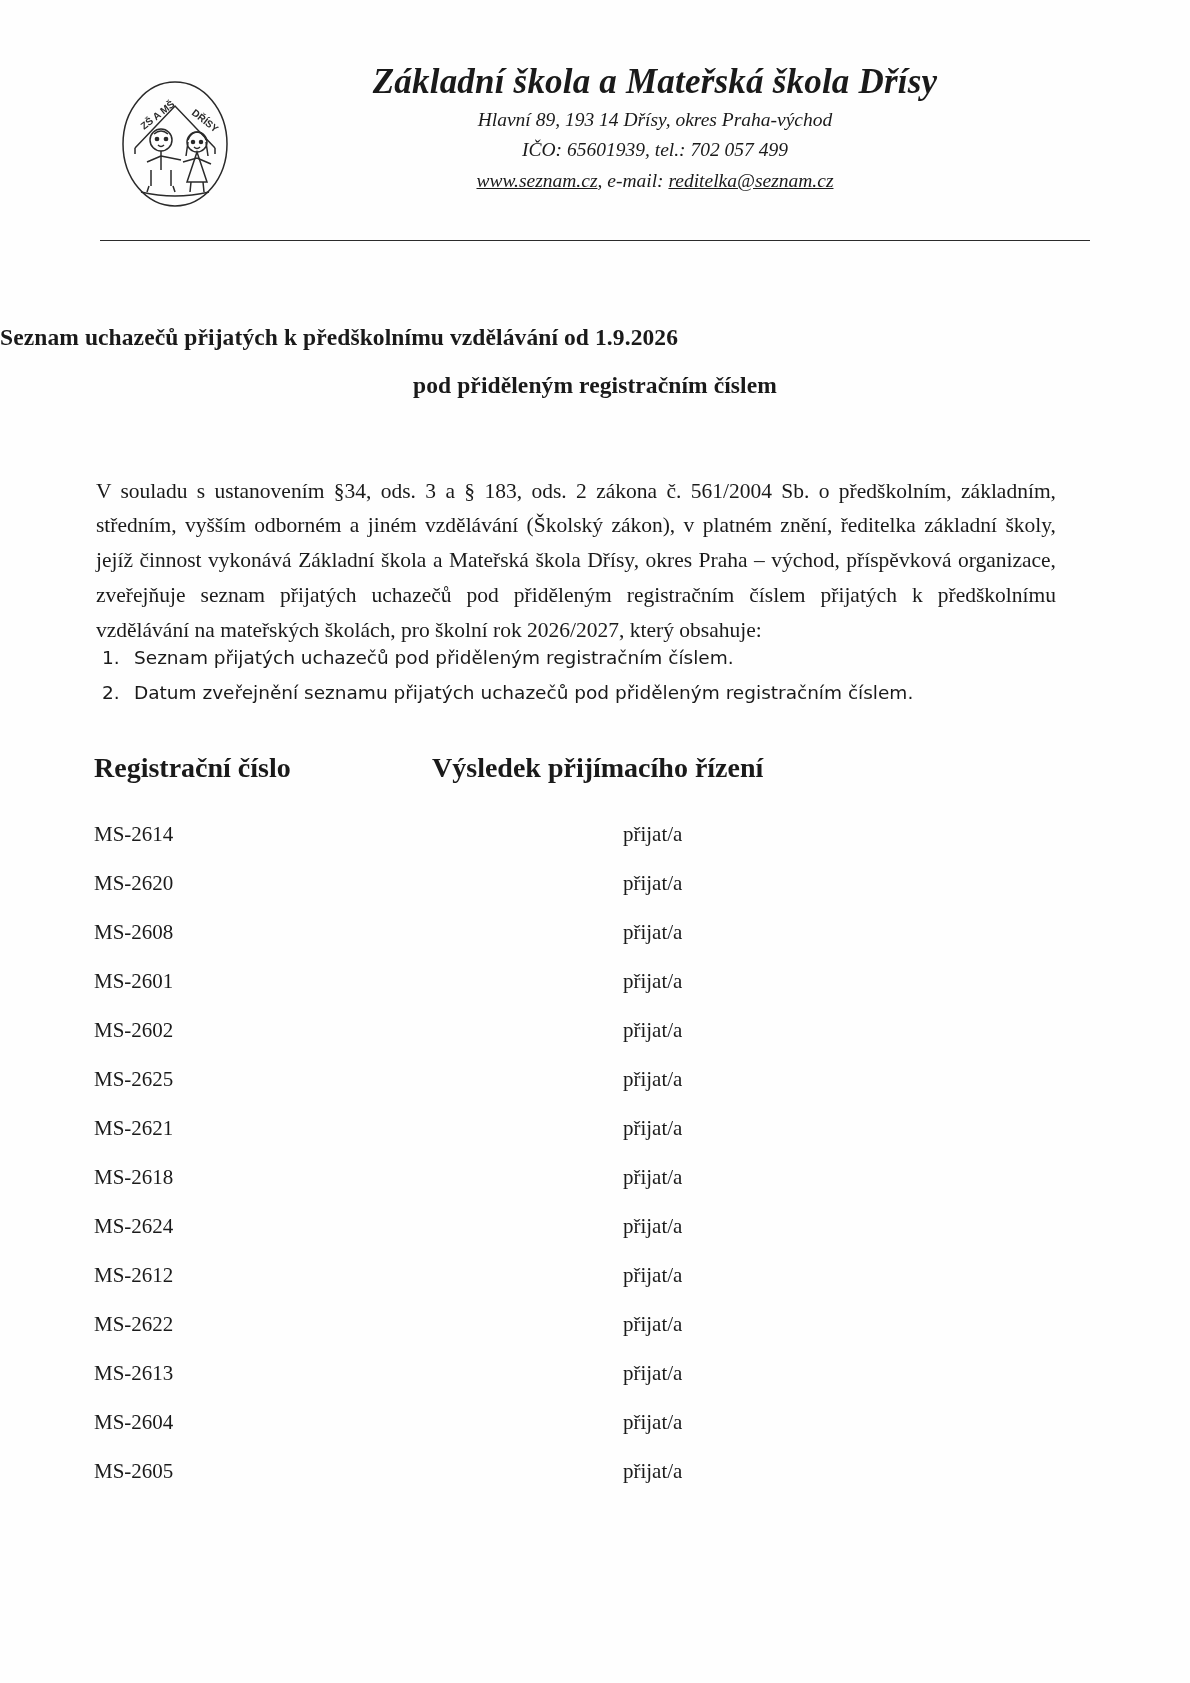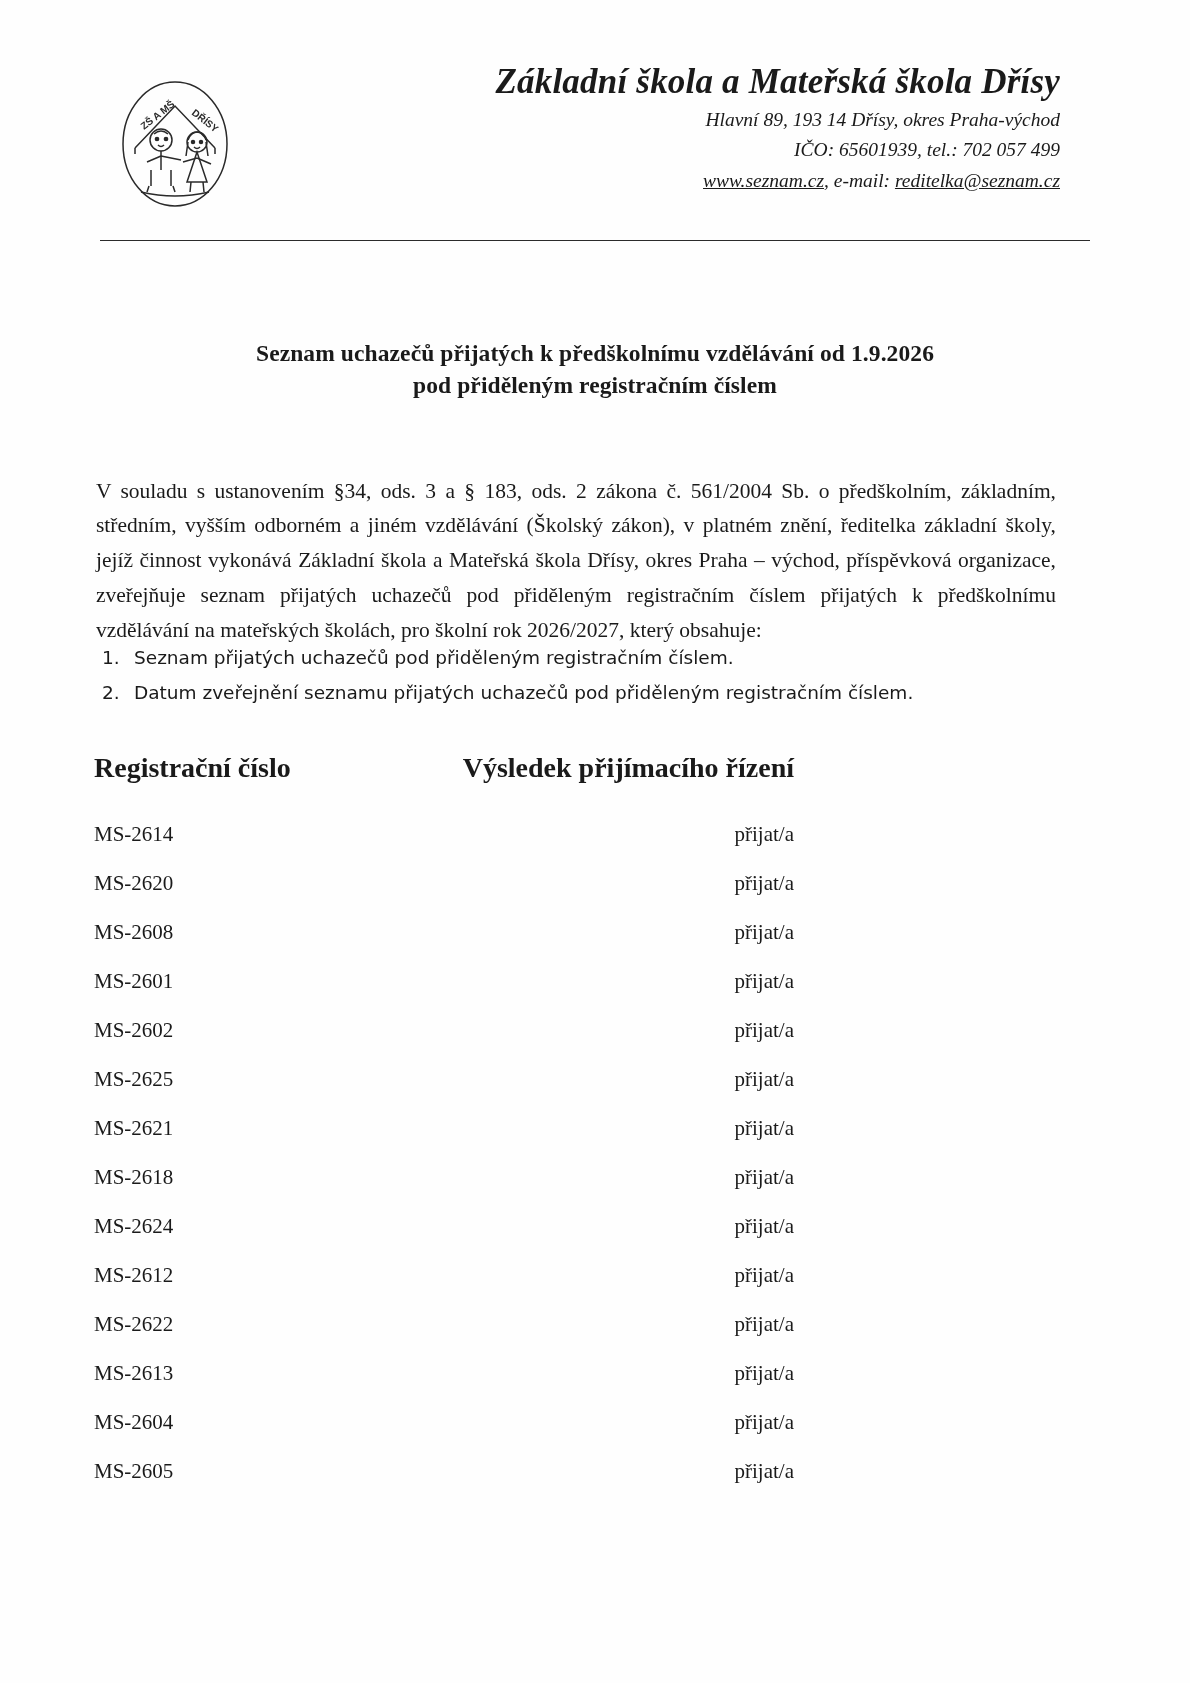--- a/index.html
+++ b/index.html
@@ -38,21 +38,21 @@
     flex: 0 0 150px;
     display: flex;
     justify-content: center;
     padding-top: 12px;
   }
 
   .logo-svg { display: block; }
 
   .school-block {
     flex: 1 1 auto;
-    text-align: right;
+    text-align: center;
     padding-right: 30px;
   }
 
   .school-name {
     font-weight: bold;
     font-style: italic;
     font-size: 35px;
     letter-spacing: 0.2px;
     line-height: 1.12;
     white-space: nowrap;
@@ -77,22 +77,22 @@
     width: 990px;
     height: 0;
     border-top: 1.6px solid #2b2b2b;
   }
 
   
   .doc-title {
     position: absolute;
     left: 0;
     right: 0;
-    top: 340px;
-    text-align: center;
+    top: 324px;
+    text-align: left;
     font-weight: bold;
     font-size: 23.5px;
     letter-spacing: 0.1px;
   }
   .doc-subtitle {
     position: absolute;
     left: 0;
     right: 0;
     top: 372px;
     text-align: center;
@@ -151,21 +151,21 @@
     font-weight: bold;
     padding: 0 0 26px 0;
     vertical-align: bottom;
   }
   .results td {
     font-size: 21px;
     padding: 12px 0;
     vertical-align: middle;
   }
   .col-reg { width: 355px; text-align: left; }
-  .col-res { width: 345px; text-align: right; }
+  .col-res { width: 345px; text-align: center; }
   .results th.col-res { padding-left: 0; }
   .results td.col-res { padding-left: 110px; }
   .results th.col-res { padding-left: 0px; }
 </style>
 </head>
 <body>
 
 <div class="page">
 
   <div class="letterhead">

